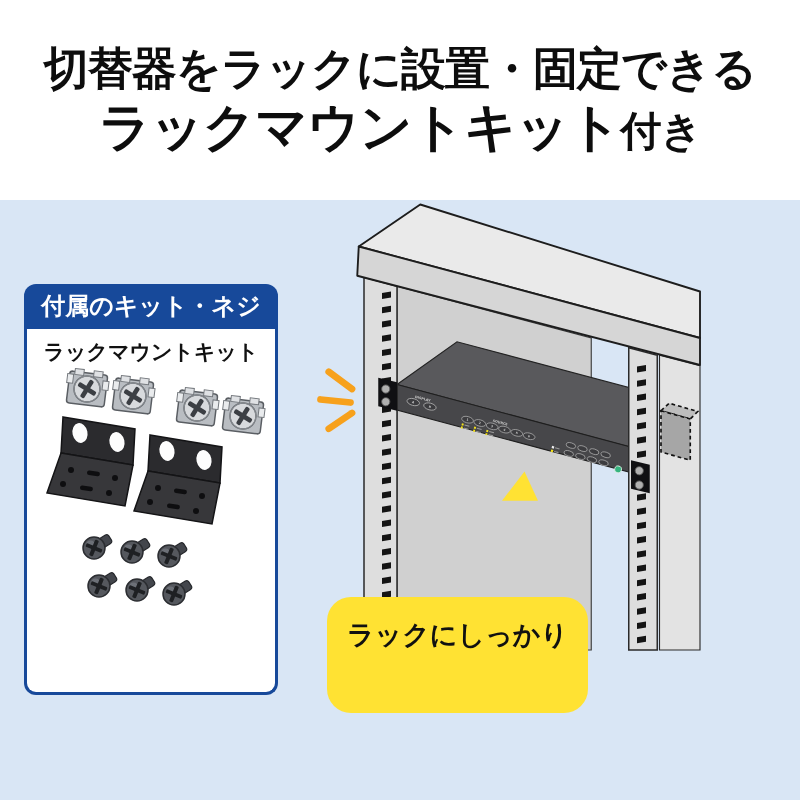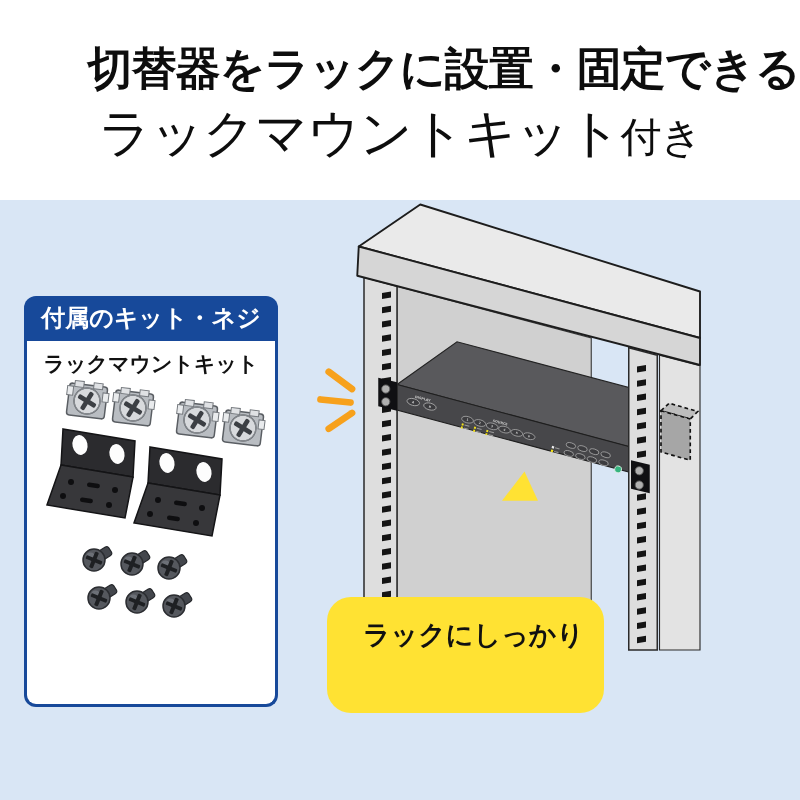--- a/index.html
+++ b/index.html
@@ -2,43 +2,43 @@
 <html><head>
 <meta charset="utf-8">
 <style>
   html,body{margin:0;padding:0;}
   body{width:800px;height:800px;overflow:hidden;background:#ffffff;
        font-family:"DejaVu Sans",sans-serif;}
   .page{position:relative;width:800px;height:800px;background:#ffffff;}
 
   
   .headline{position:absolute;top:0;left:0;width:800px;height:200px;text-align:center;color:#0d0d0d;}
-  .h1{margin-top:42px;font-size:45px;font-weight:900;letter-spacing:-1px;line-height:1.2;text-align:right;}
-  .h2{margin-top:8px;font-size:52px;font-weight:400;letter-spacing:-1px;line-height:1.15;}
+  .h1{margin-top:42px;font-size:45px;font-weight:900;letter-spacing:-1px;line-height:1.2;}
+  .h2{margin-top:2px;font-size:52px;font-weight:700;letter-spacing:-1px;line-height:1.15;}
   .h2 .suffix{font-size:41px;}
 
   
   .scene{position:absolute;top:200px;left:0;width:800px;height:600px;background:#d9e6f5;}
   .scene-svg{position:absolute;top:0;left:0;}
 
   
-  .kitbox{position:absolute;left:24px;top:96px;width:258px;}
+  .kitbox{position:absolute;left:24px;top:84px;width:258px;}
   .kitbox-header{box-sizing:border-box;width:254px;height:45px;background:#17499a;
      border-radius:12px 12px 0 0;color:#ffffff;font-size:24px;font-weight:900;
      text-align:center;line-height:45px;letter-spacing:0;}
   .kitbox-body{box-sizing:border-box;width:254px;height:366px;background:#ffffff;
      border:3px solid #17499a;border-top:none;border-radius:0 0 12px 12px;
      text-align:center;overflow:hidden;}
   .kit-label{margin-top:10px;font-size:21px;font-weight:900;color:#111;line-height:1.3;}
   .kit-art{display:block;margin:0 auto;}
 
   
   .bubble{position:absolute;left:327px;top:397px;width:261px;height:116px;
      background:#ffe233;border-radius:24px;text-align:center;color:#111;
-     font-weight:800;font-size:27px;line-height:38px;padding-top:0;padding-left:16px;}
+     font-weight:800;font-size:27px;line-height:38px;padding-top:0;}
   .bubble-inner{padding-top:19px;}
 </style>
 </head>
 <body>
 
 <div class="page">
 
   <header class="headline">
     <div class="h1">切替器をラックに設置・固定できる</div>
     <div class="h2"><span>ラックマウントキット</span><span class="suffix">付き</span></div>

